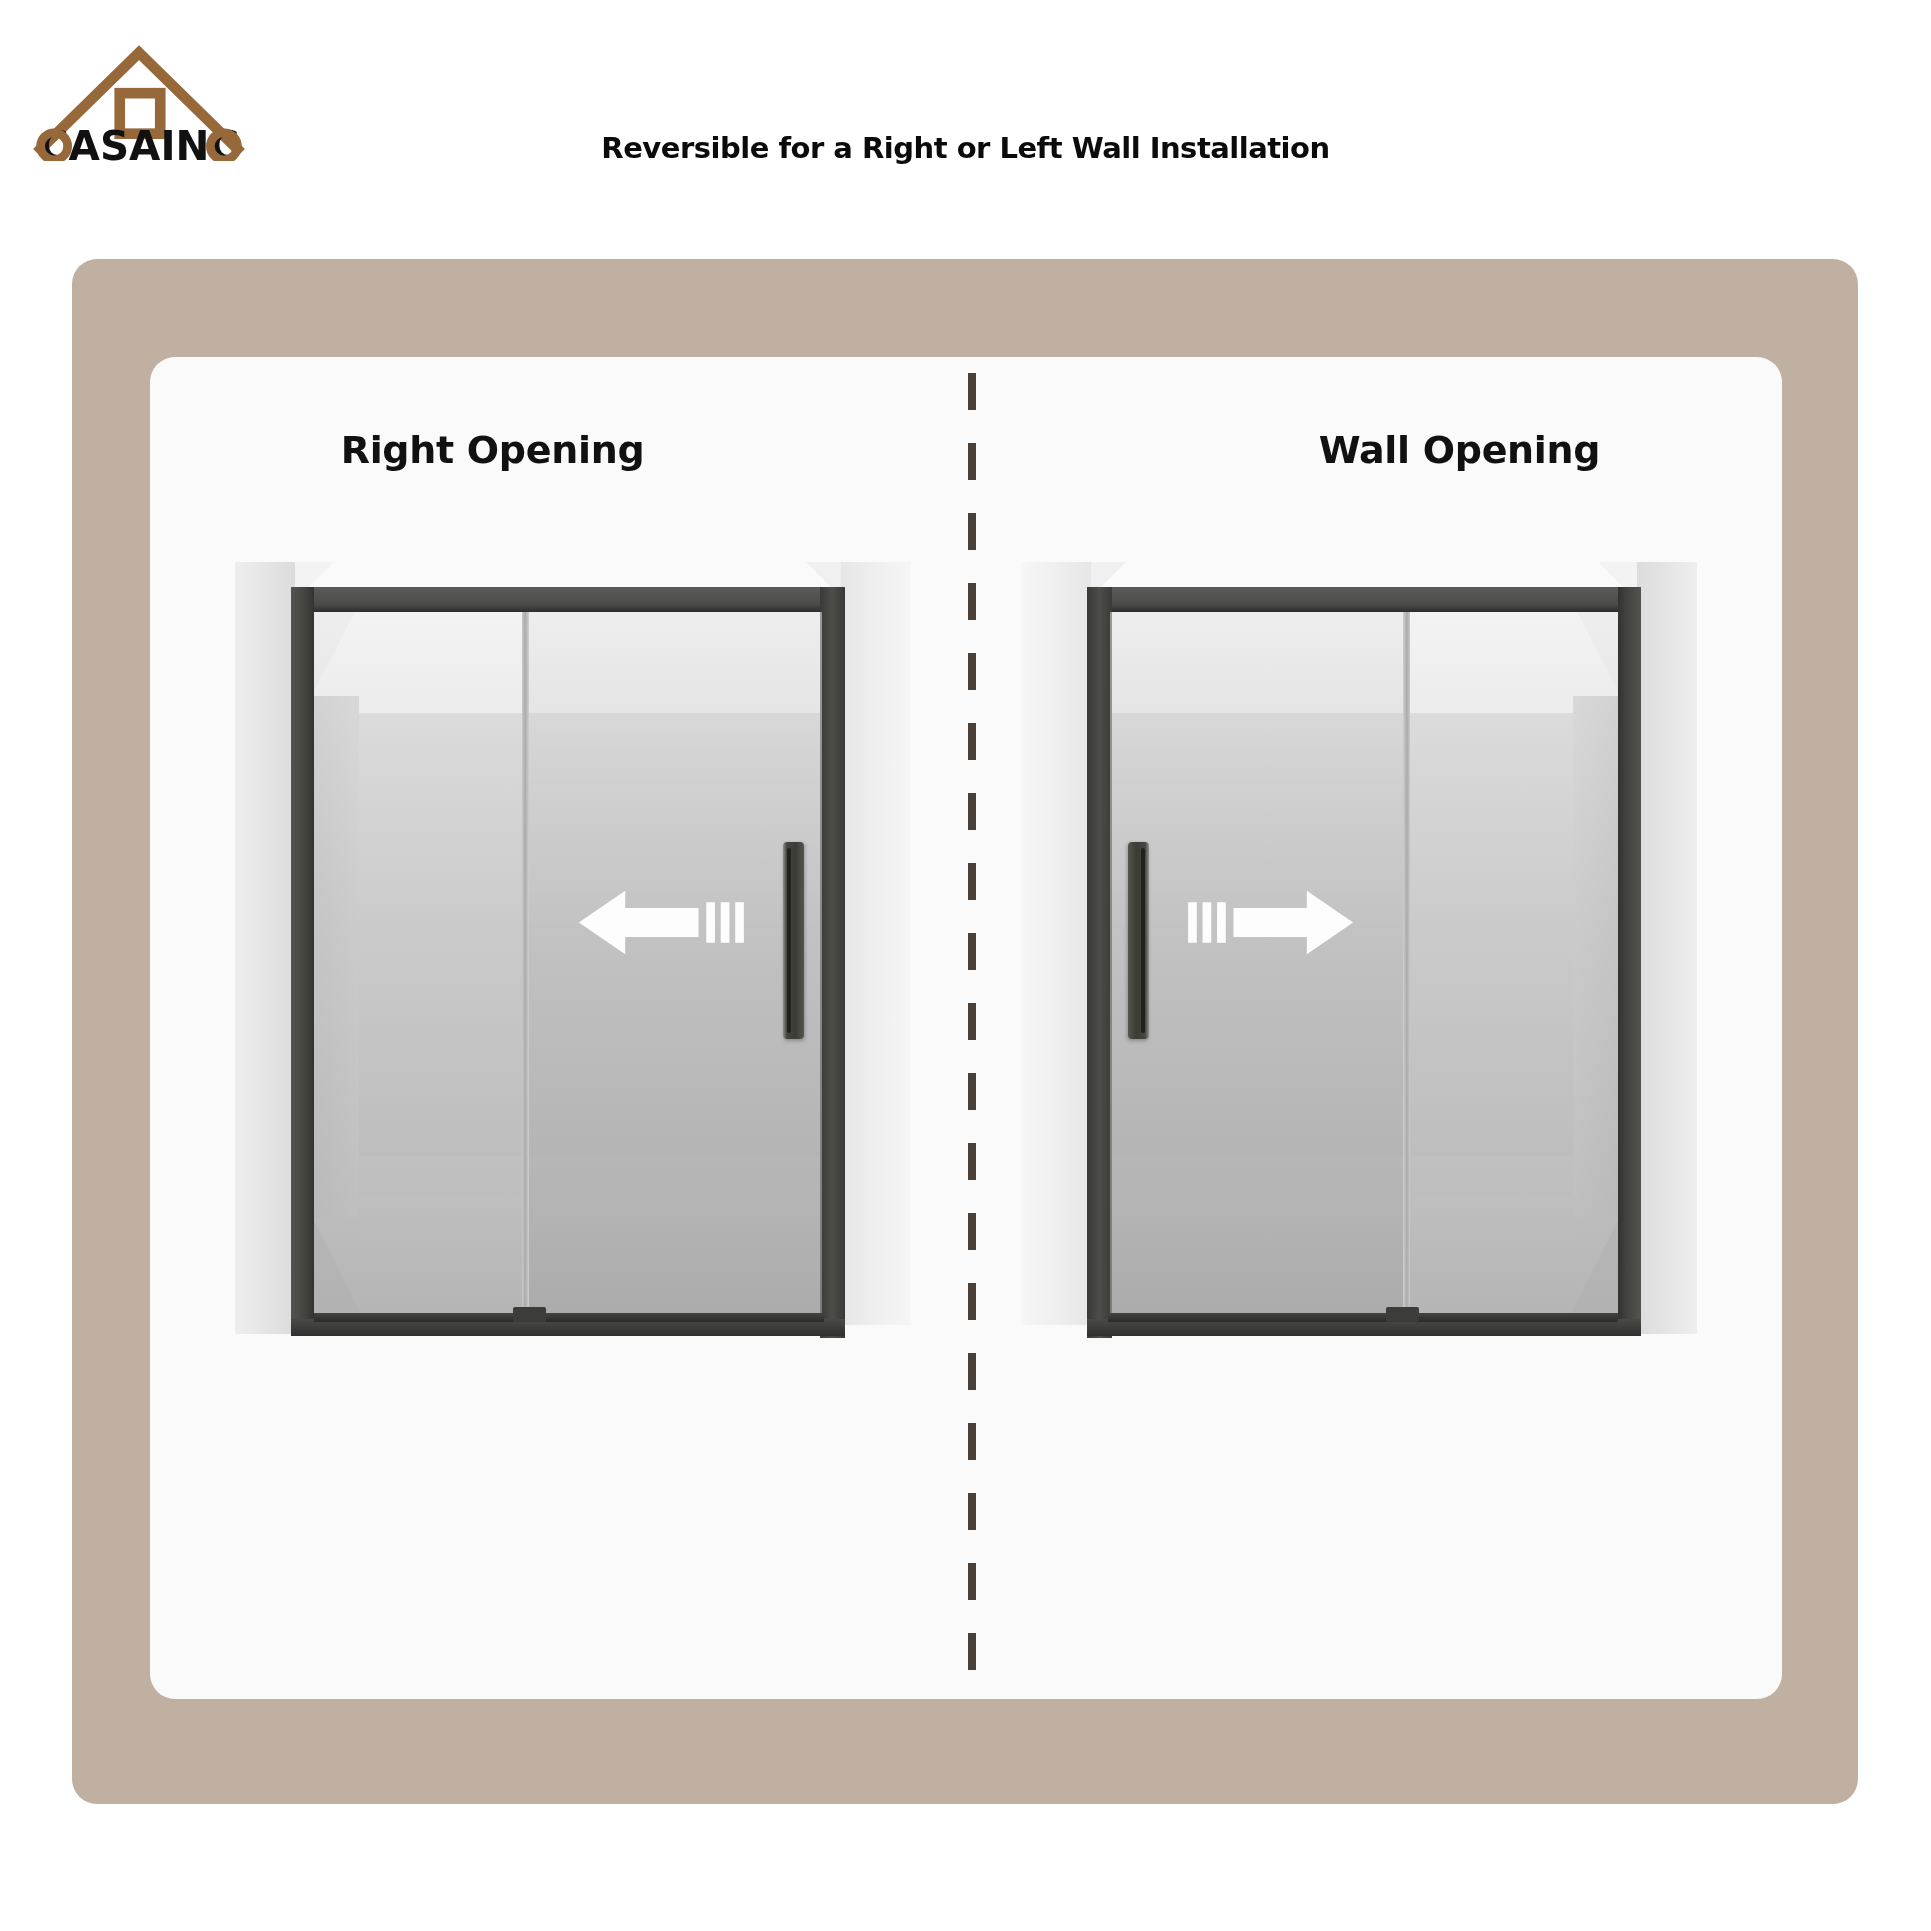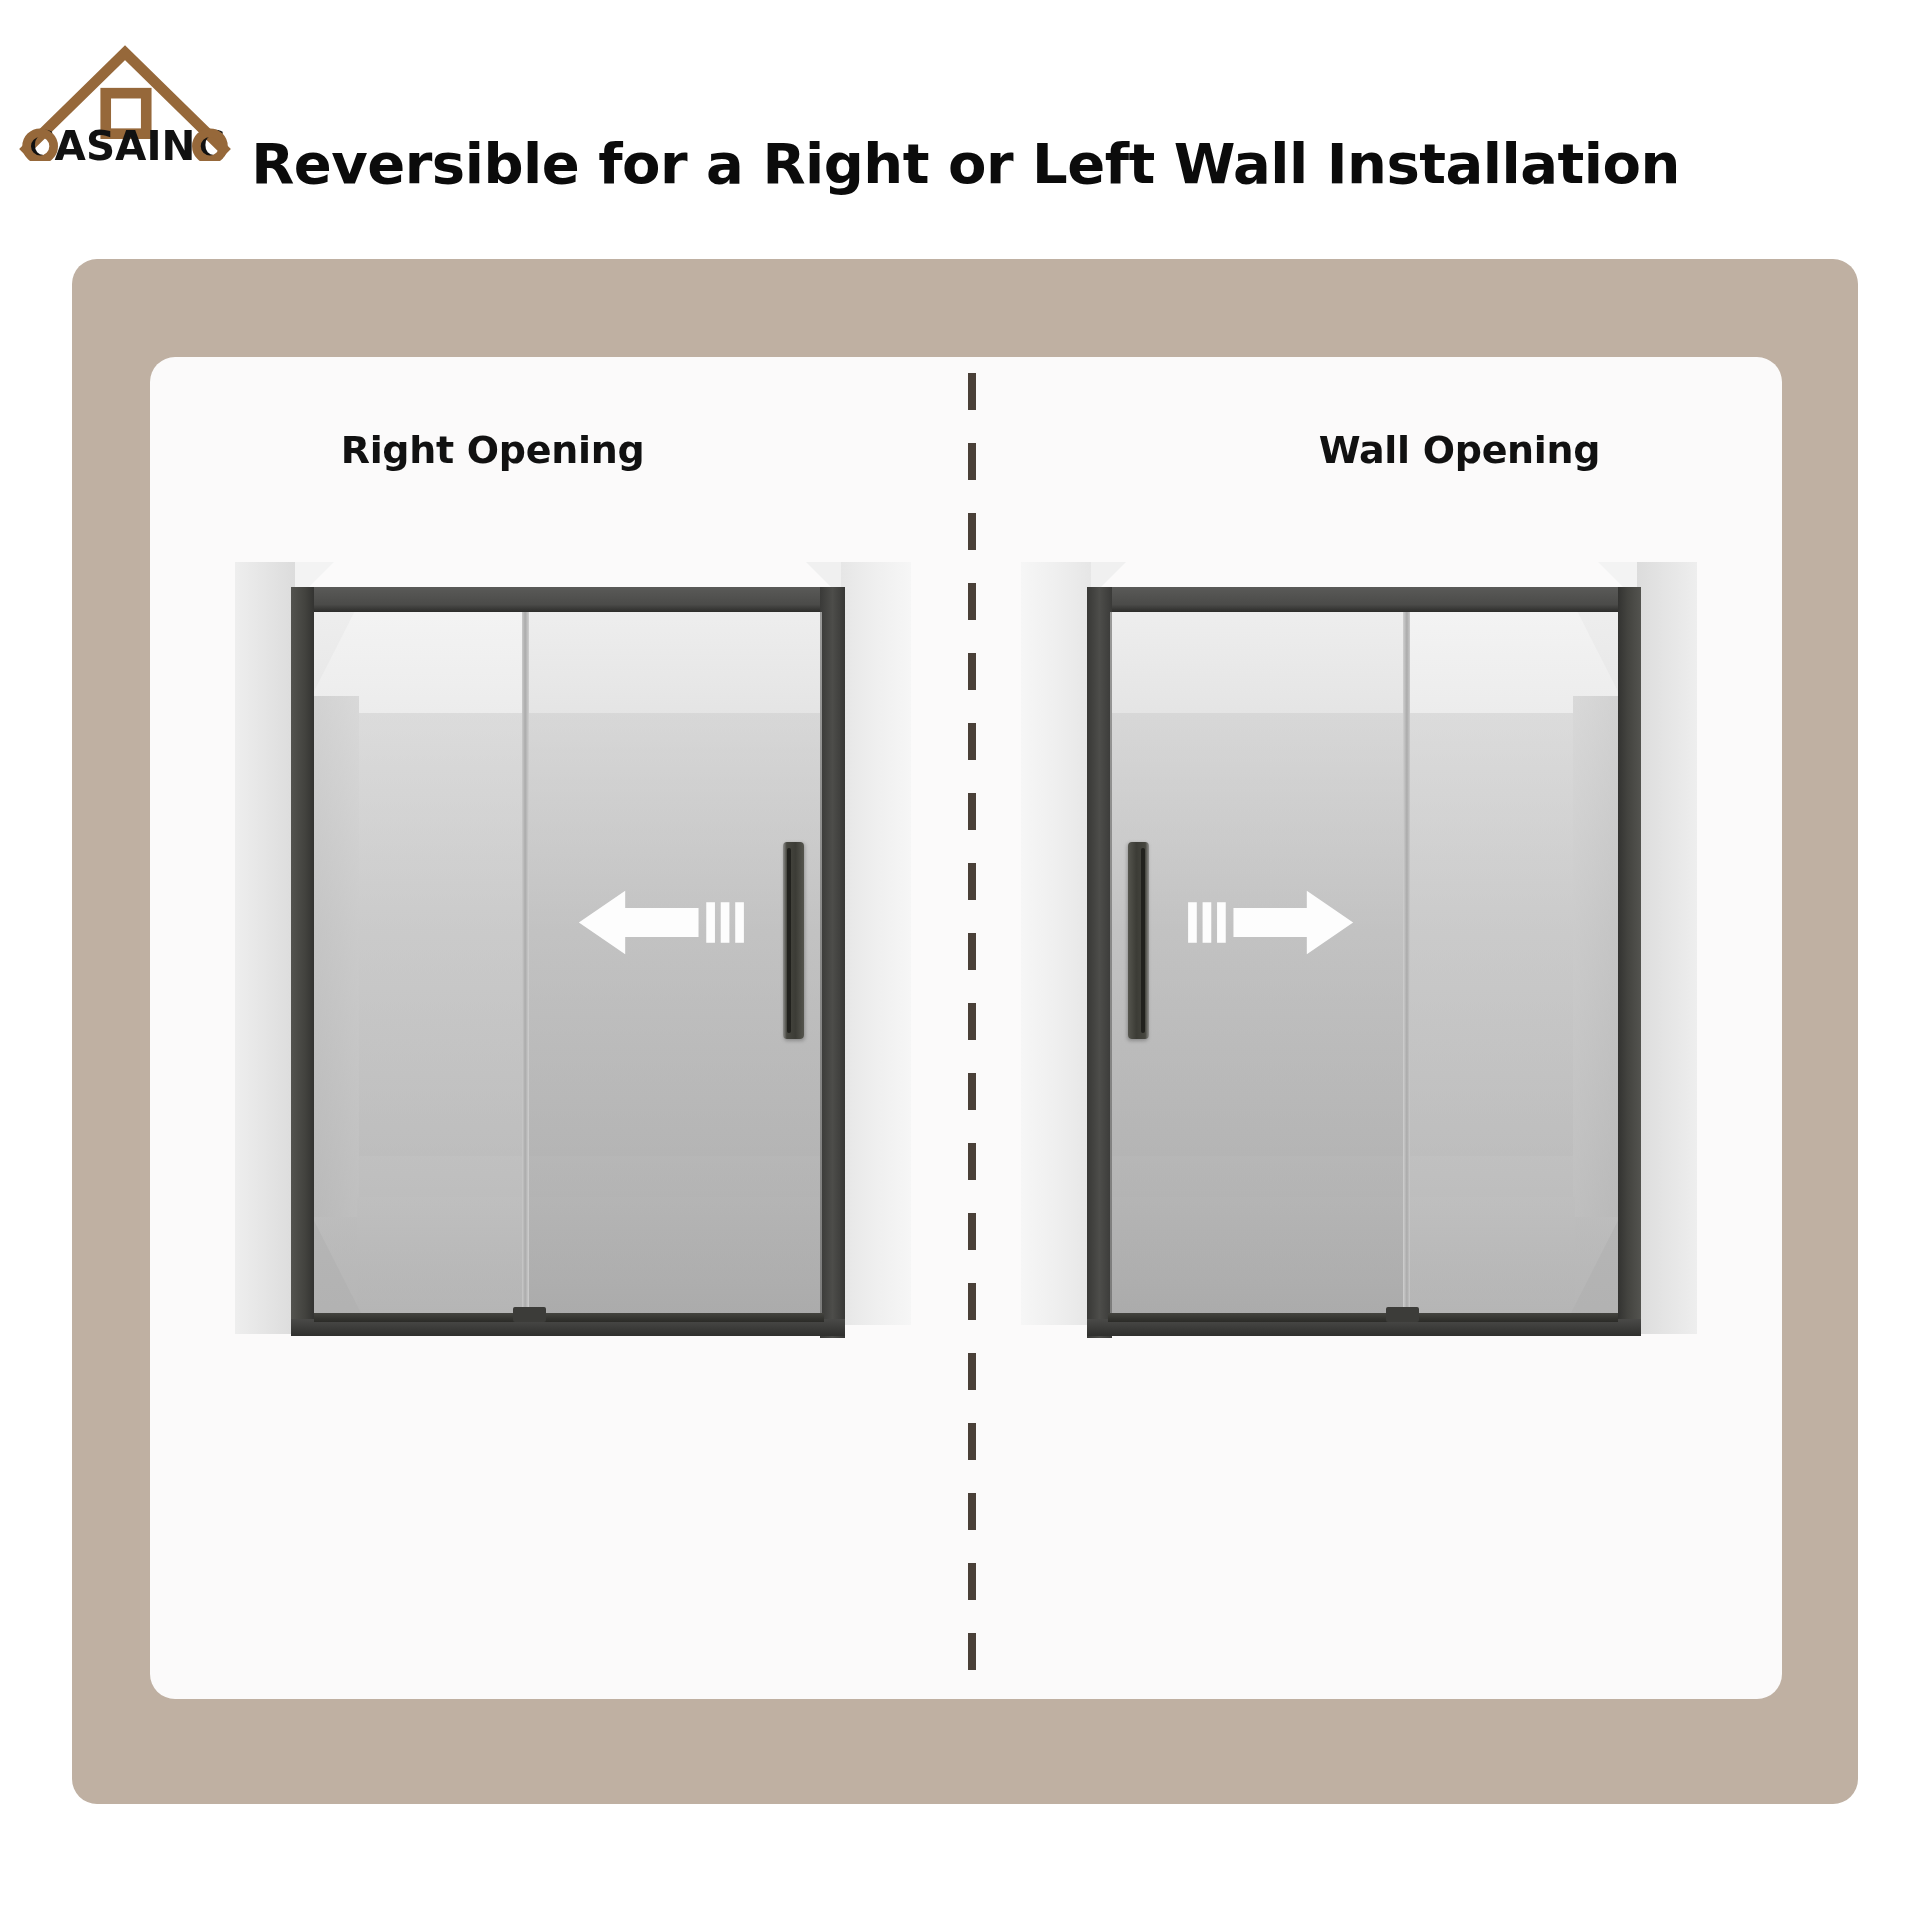--- a/index.html
+++ b/index.html
@@ -6,31 +6,31 @@
   html,body { width:1931px; height:1931px; }
   body {
     background:#ffffff;
     font-family:"Liberation Sans", sans-serif;
     position:relative;
     overflow:hidden;
   }
 
   
   #logo {
-    position:absolute; left:17px; top:35px;
+    position:absolute; left:31px; top:35px;
     width:217px; height:126px;
   }
   #logo svg { display:block; width:100%; height:100%; }
 
   
   #title {
     position:absolute;
     left:0; right:0; top:131px;
     text-align:center;
-    font-size:56px;
+    font-size:29px;
     font-weight:bold;
     letter-spacing:-0.5px;
     color:#0b0b0b;
     font-family:"DejaVu Sans", sans-serif;
   }
 
   
   #tan-frame {
     position:absolute;
     left:72px; top:259px;

